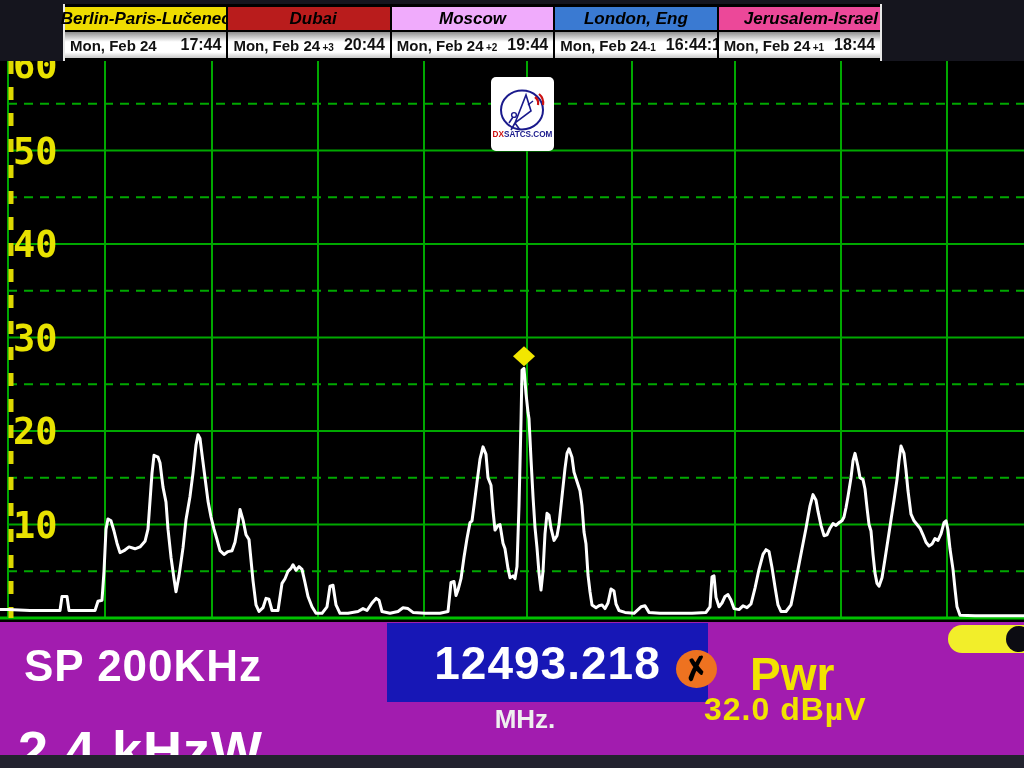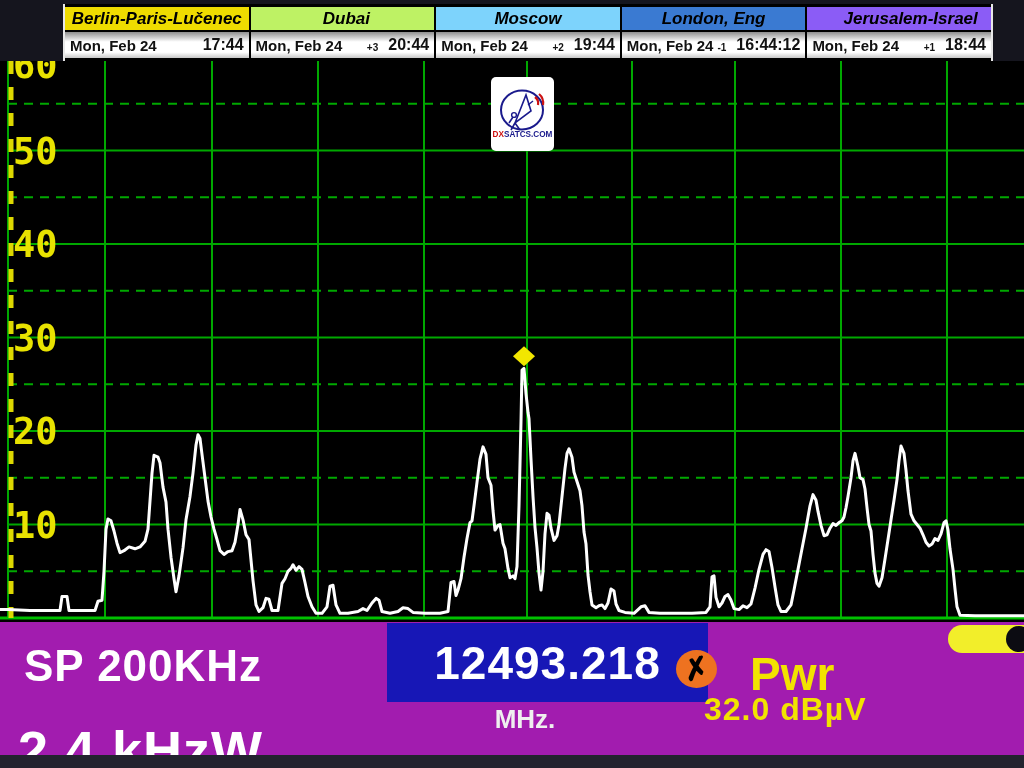--- a/index.html
+++ b/index.html
@@ -1,20 +1,20 @@
 <!DOCTYPE html>
 <html><head>
 <meta charset="utf-8">
 <style>
   * { margin:0; padding:0; box-sizing:border-box; }
   html,body { width:1024px; height:768px; overflow:hidden; background:#15151e;
               font-family:"Liberation Sans", sans-serif; position:relative; }
 
   
-  .clock-bar-outer { position:absolute; left:63px; top:4px; width:930px; height:57px;
+  .clock-bar-outer { position:absolute; left:63px; top:4px; width:819px; height:57px;
                      border-left:2px solid #e8e8e8; border-right:2px solid #e8e8e8; }
   .clock-bar { width:100%; height:100%; display:flex; border-top:3px solid #000;
                border-bottom:3px solid #000; background:#000; }
   .clock-cell { flex:1 1 0; display:flex; flex-direction:column; border-left:2px solid #000; min-width:0; }
   .clock-cell:first-child { border-left:none; }
   .clock-city { height:27px; display:flex; align-items:center; justify-content:center;
                 font-style:italic; font-weight:bold; font-size:17px; color:#000;
                 border-bottom:2px solid #000; white-space:nowrap; }
   .clock-time-row { flex:1; display:flex; align-items:center; padding:4px 5px;
                     background:linear-gradient(180deg,#8f8f8f 0%,#ffffff 38%,#ffffff 78%,#c7c7c7 100%);
@@ -68,45 +68,45 @@
   <div class="clock-bar" id="clock-bar">
       <div class="clock-cell">
         <div class="clock-city" style="background: rgb(239, 220, 0);">Berlin-Paris-Lučenec</div>
         <div class="clock-time-row">
           <span class="clock-date">Mon, Feb 24</span>
           <span class="clock-offset-wrap"><span class="clock-offset"></span></span>
           <span class="clock-time">17:44</span>
         </div>
       </div>
       <div class="clock-cell">
-        <div class="clock-city" style="background: #bef264; padding-left: 8px;">Dubai</div>
+        <div class="clock-city" style="background: #b91c1c; padding-left: 8px;">Dubai</div>
         <div class="clock-time-row">
           <span class="clock-date">Mon, Feb 24</span>
           <span class="clock-offset-wrap"><span class="clock-offset">+3</span></span>
           <span class="clock-time">20:44</span>
         </div>
       </div>
       <div class="clock-cell">
-        <div class="clock-city" style="background: #7dd3fc;">Moscow</div>
+        <div class="clock-city" style="background: #f0abfc;">Moscow</div>
         <div class="clock-time-row">
           <span class="clock-date">Mon, Feb 24</span>
           <span class="clock-offset-wrap"><span class="clock-offset">+2</span></span>
           <span class="clock-time">19:44</span>
         </div>
       </div>
       <div class="clock-cell">
         <div class="clock-city" style="background: rgb(58, 122, 210); font-style: italic;">London, Eng</div>
         <div class="clock-time-row">
           <span class="clock-date">Mon, Feb 24</span>
           <span class="clock-offset-wrap"><span class="clock-offset">-1</span></span>
           <span class="clock-time">16:44:12</span>
         </div>
       </div>
       <div class="clock-cell">
-        <div class="clock-city" style="background: #8b5cf6; padding-left: 23px;">Jerusalem-Israel</div>
+        <div class="clock-city" style="background: #ec4899; padding-left: 23px;">Jerusalem-Israel</div>
         <div class="clock-time-row">
           <span class="clock-date">Mon, Feb 24</span>
           <span class="clock-offset-wrap"><span class="clock-offset">+1</span></span>
           <span class="clock-time">18:44</span>
         </div>
       </div>
     </div>
 </div>
 
 <div class="chart">

